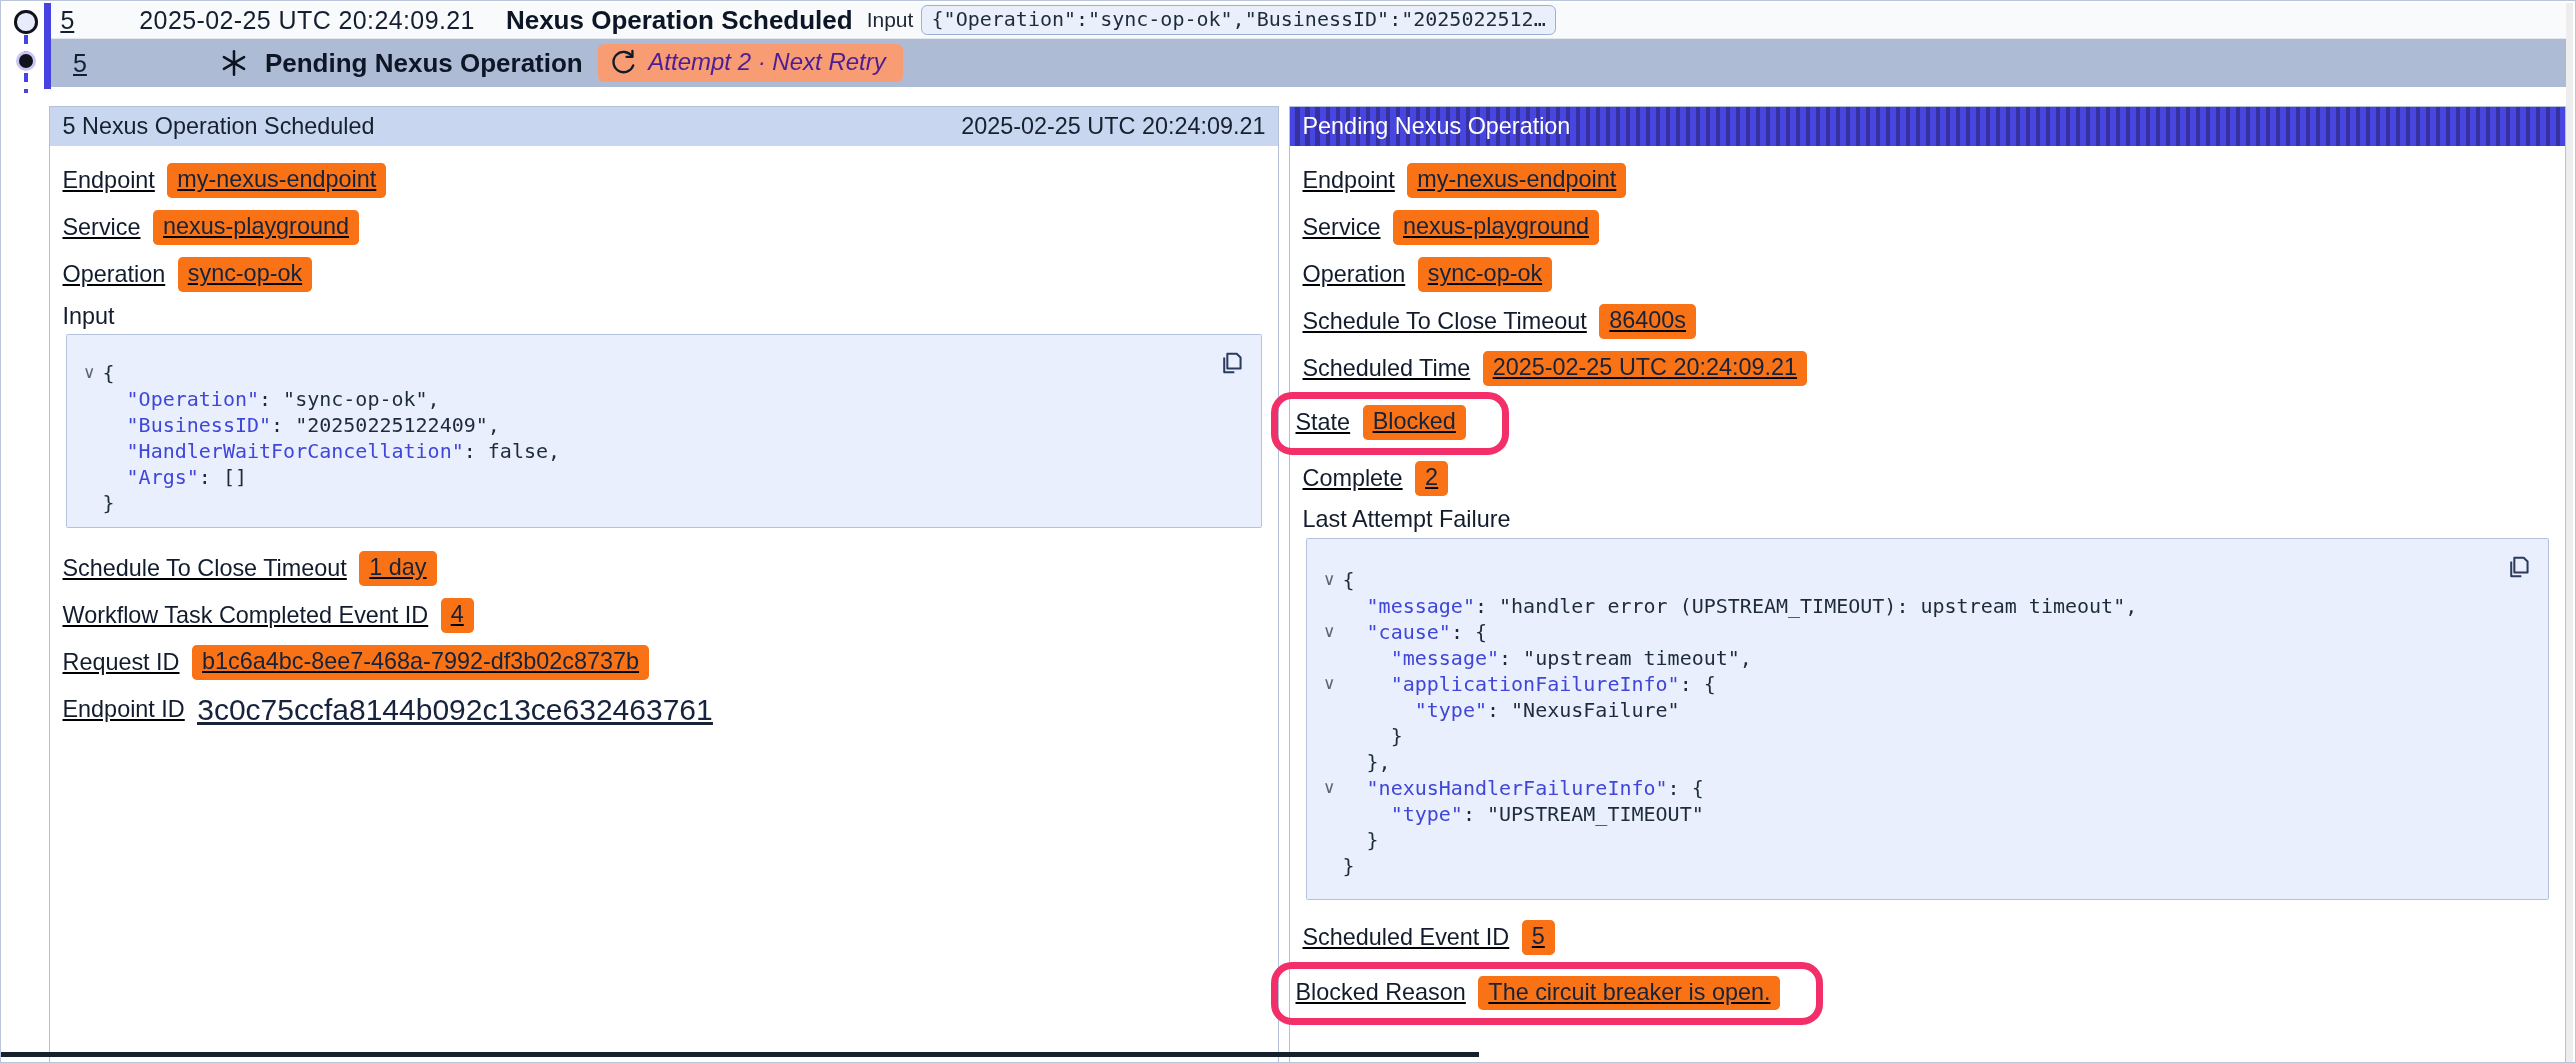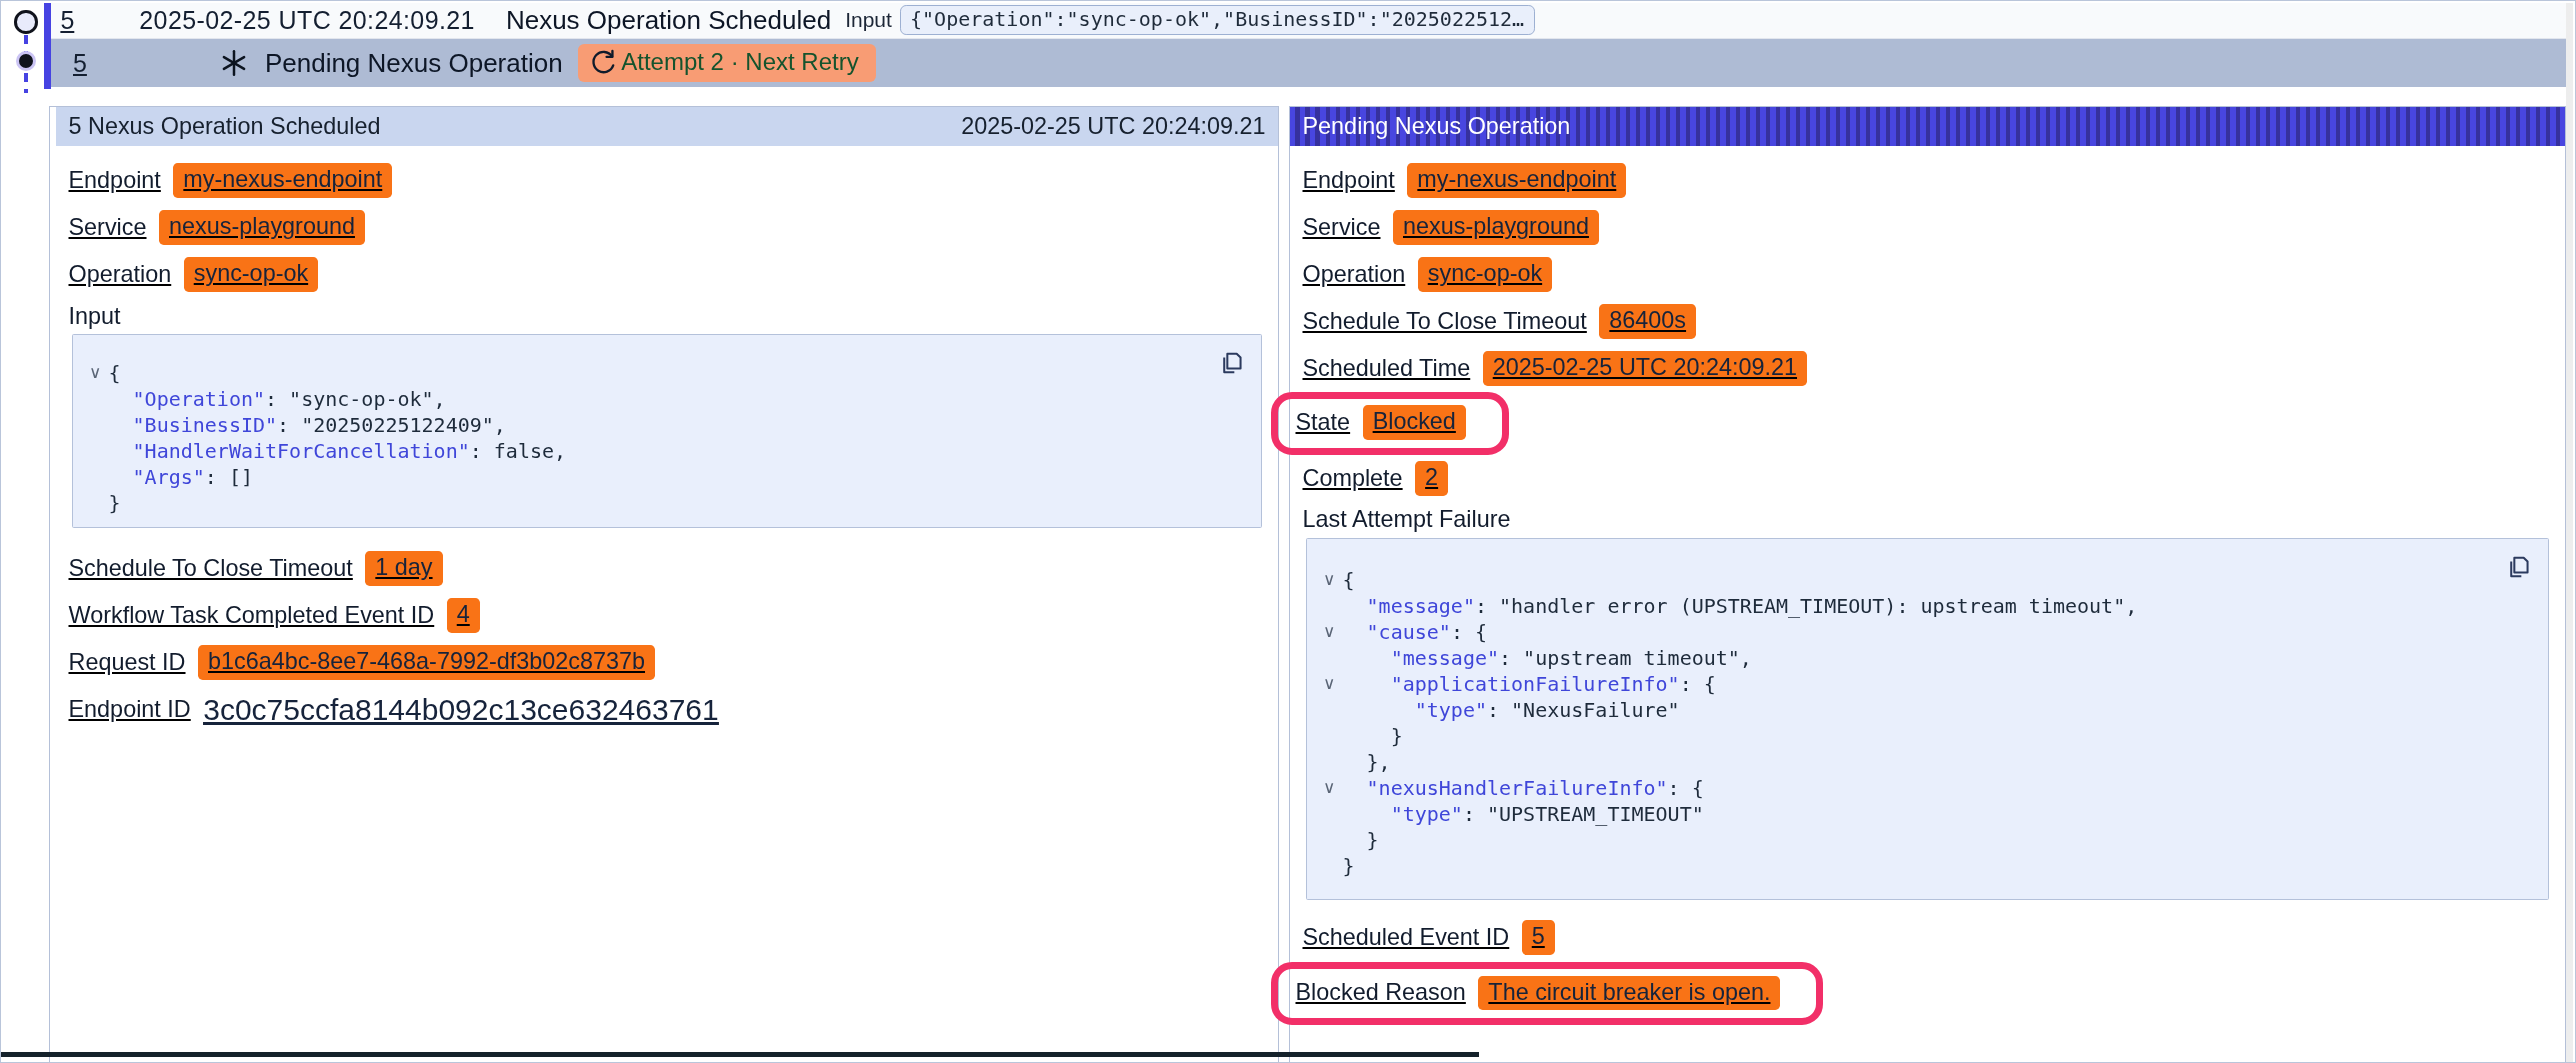--- a/index.html
+++ b/index.html
@@ -19,36 +19,36 @@
   .selbar{position:absolute;left:43px;top:1.6px;width:7px;height:86px;background:#4643e2;}
 
   
   .erow{position:absolute;left:50px;width:2517px;display:flex;align-items:center;}
   .erow1{top:1.6px;height:36px;background:#f8fafc;border-bottom:0.8px solid #e2e6ee;}
   .erow2{top:38px;height:48px;background:#aebbd4;}
   .eid{font-size:25px;color:#141f31;text-decoration:underline;font-weight:500;}
   .erow1 .eid{margin-left:9.4px;}
   .erow2 .eid{margin-left:22px;}
   .etime{font-size:25px;color:#141f31;margin-left:65px;letter-spacing:0.4px;}
-  .etitle{font-size:26px;font-weight:400;color:#0d1626;}
+  .etitle{font-size:26px;font-weight:700;color:#0d1626;}
   .erow1 .etitle{margin-left:31px;}
   .erow2 .etitle{margin-left:17px;}
   .einlabel{font-size:21px;color:#1d2737;margin-left:14px;}
   .epreview{margin-left:7.8px;max-width:671px;white-space:nowrap;overflow:hidden;
     font-family:"DejaVu Sans Mono",monospace;font-size:20px;color:#1f2b3a;
     background:#e9effb;border:1.6px solid #9db0d2;border-radius:6.2px;padding:1.6px 9.4px 3.1px;}
   .ast-icon{margin-left:133px;display:inline-flex;}
-  .retry-badge{margin-left:15.6px;display:inline-flex;align-items:center;gap:4px;
+  .retry-badge{margin-left:15.6px;display:inline-flex;align-items:center;gap:11px;
     background:#f89c74;border-radius:6.2px;padding:3.9px 17px 5.5px 12.5px;
-    font-size:24px;color:#14532d;}
+    font-size:24px;color:#4c1d95;font-style:italic;}
 
   
   .panel{position:absolute;top:105px;height:958px;background:#ffffff;
     border:1.6px solid #b4c0d8;border-bottom:0;overflow:visible;}
-  .panel-left{left:48px;width:1230px;padding-left:6px;}
+  .panel-left{left:48px;width:1230px;}
   .panel-right{left:1288px;width:1277px;}
   .phead{height:39px;display:flex;align-items:center;justify-content:space-between;
     padding:0 12.5px;font-size:23.4px;color:#16202e;background:#c9d6ef;}
   .phead-striped{background:repeating-linear-gradient(90deg,#4846e0 0 5.5px,#36319e 5.5px 10px);
     color:#ffffff;justify-content:flex-start;}
   .pbody{padding:11px 0 0 0;}
 
   .frow{display:flex;align-items:center;height:47px;padding:0 12.5px;text-decoration:underline;}
   .flabel{font-size:23.4px;color:#121c2d;}
   .fbadge{margin-left:12.5px;background:#f97316;border-radius:4.7px;

